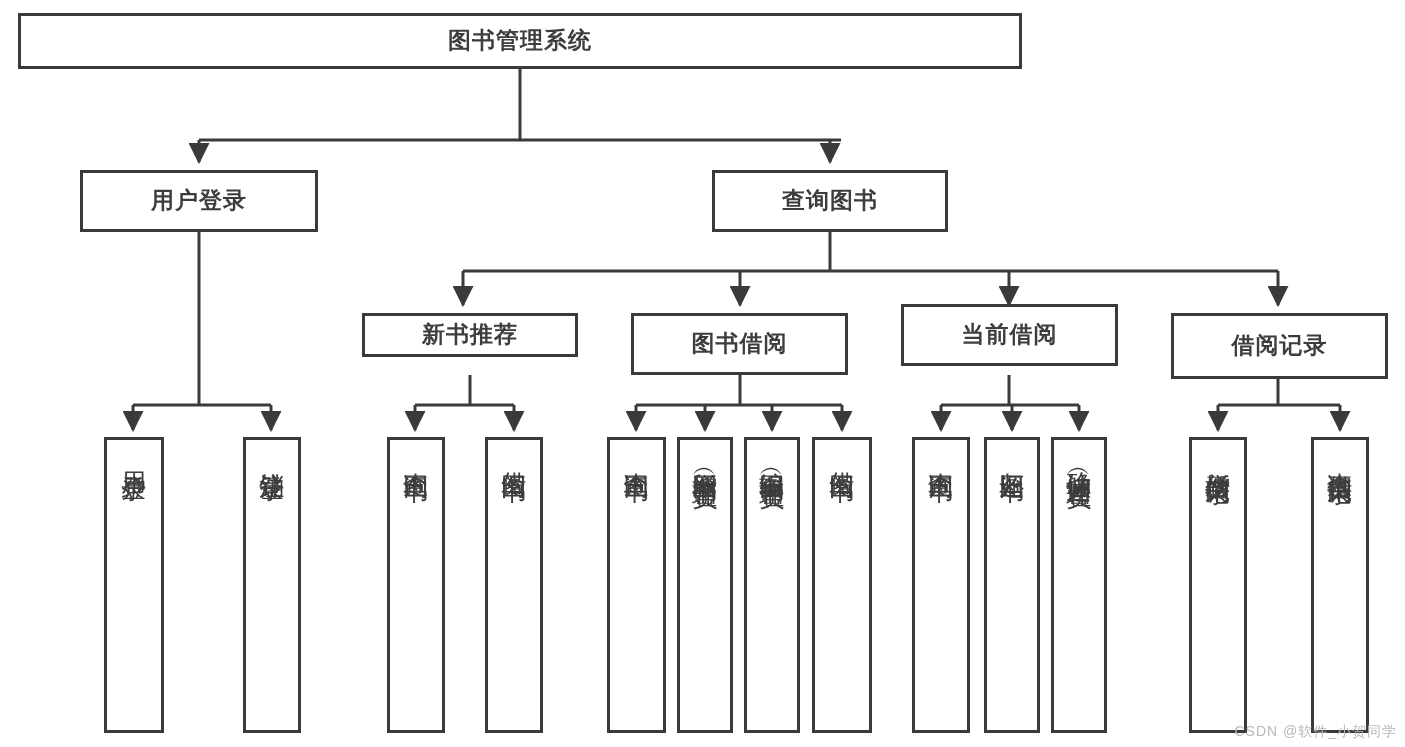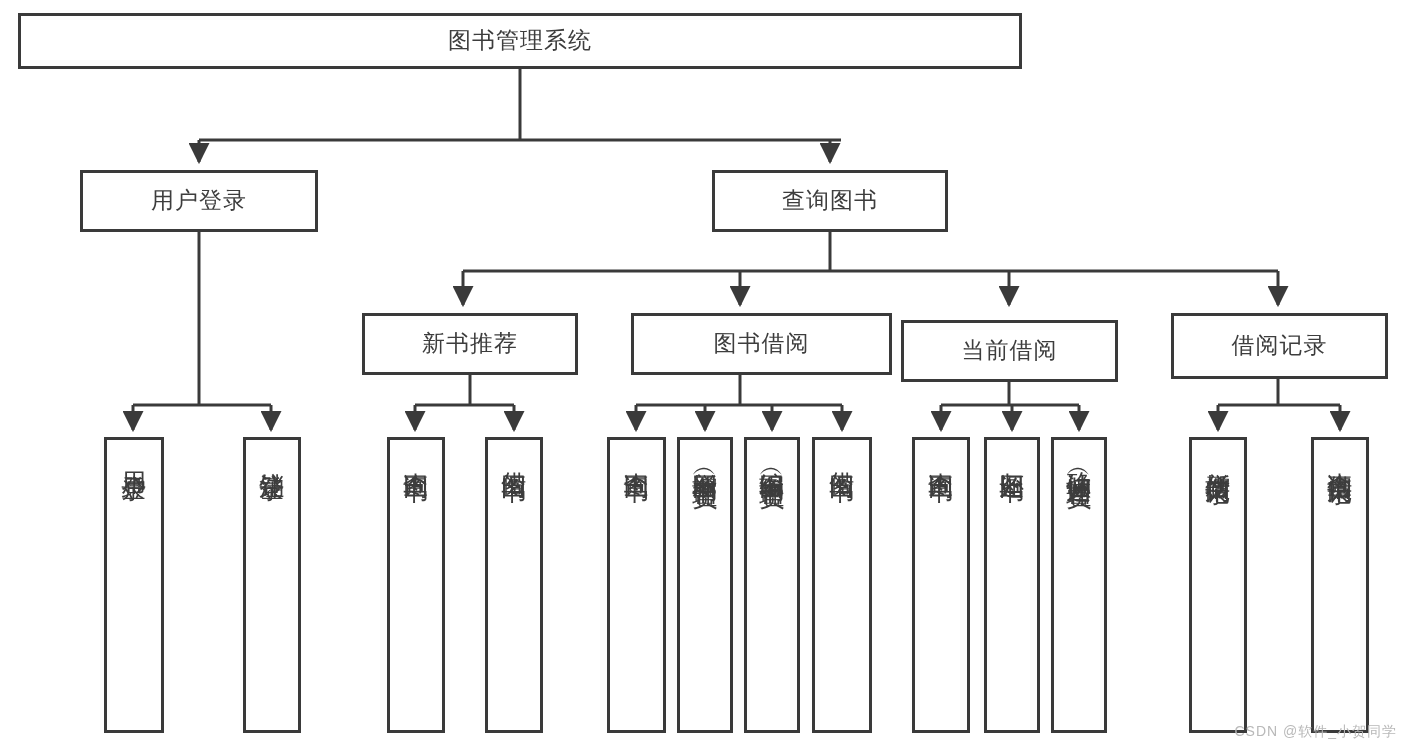--- a/index.html
+++ b/index.html
@@ -16,21 +16,21 @@
     display:flex;
     align-items:center;
     justify-content:center;
     text-align:center;
   }
   .node.h{
     font-size:23px;
     line-height:1.2;
     letter-spacing:1px;
   }
-  .node.h .lbl{display:block;white-space:nowrap;}
+  .node.h .lbl{display:block;white-space:nowrap;font-weight:bold;}
 
   .node.v{
     align-items:flex-start;
     justify-content:center;
     padding-top:12px;
   }
   .node.v .lbl{
     display:block;
     writing-mode:vertical-rl;
     text-orientation:upright;
@@ -110,27 +110,27 @@
     <span class="lbl">图书管理系统</span>
   </div>
 
   <div class="node h" style="left:80px;top:170px;width:238px;height:62px;">
     <span class="lbl">用户登录</span>
   </div>
   <div class="node h" style="left:712px;top:170px;width:236px;height:62px;">
     <span class="lbl">查询图书</span>
   </div>
 
-  <div class="node h" style="left:362px;top:313px;width:216px;height:62px;">
+  <div class="node h" style="left:362px;top:313px;width:216px;height:44px;">
     <span class="lbl">新书推荐</span>
   </div>
-  <div class="node h" style="left:631px;top:313px;width:261px;height:62px;">
+  <div class="node h" style="left:631px;top:313px;width:217px;height:62px;">
     <span class="lbl">图书借阅</span>
   </div>
-  <div class="node h" style="left:901px;top:320px;width:217px;height:62px;">
+  <div class="node h" style="left:901px;top:304px;width:217px;height:62px;">
     <span class="lbl">当前借阅</span>
   </div>
   <div class="node h" style="left:1171px;top:313px;width:217px;height:66px;">
     <span class="lbl">借阅记录</span>
   </div>
 
   <div class="node v" style="left:104px;top:437px;width:60px;height:296px;">
     <span class="lbl">用户登录</span>
   </div>
   <div class="node v" style="left:243px;top:437px;width:58px;height:296px;">

